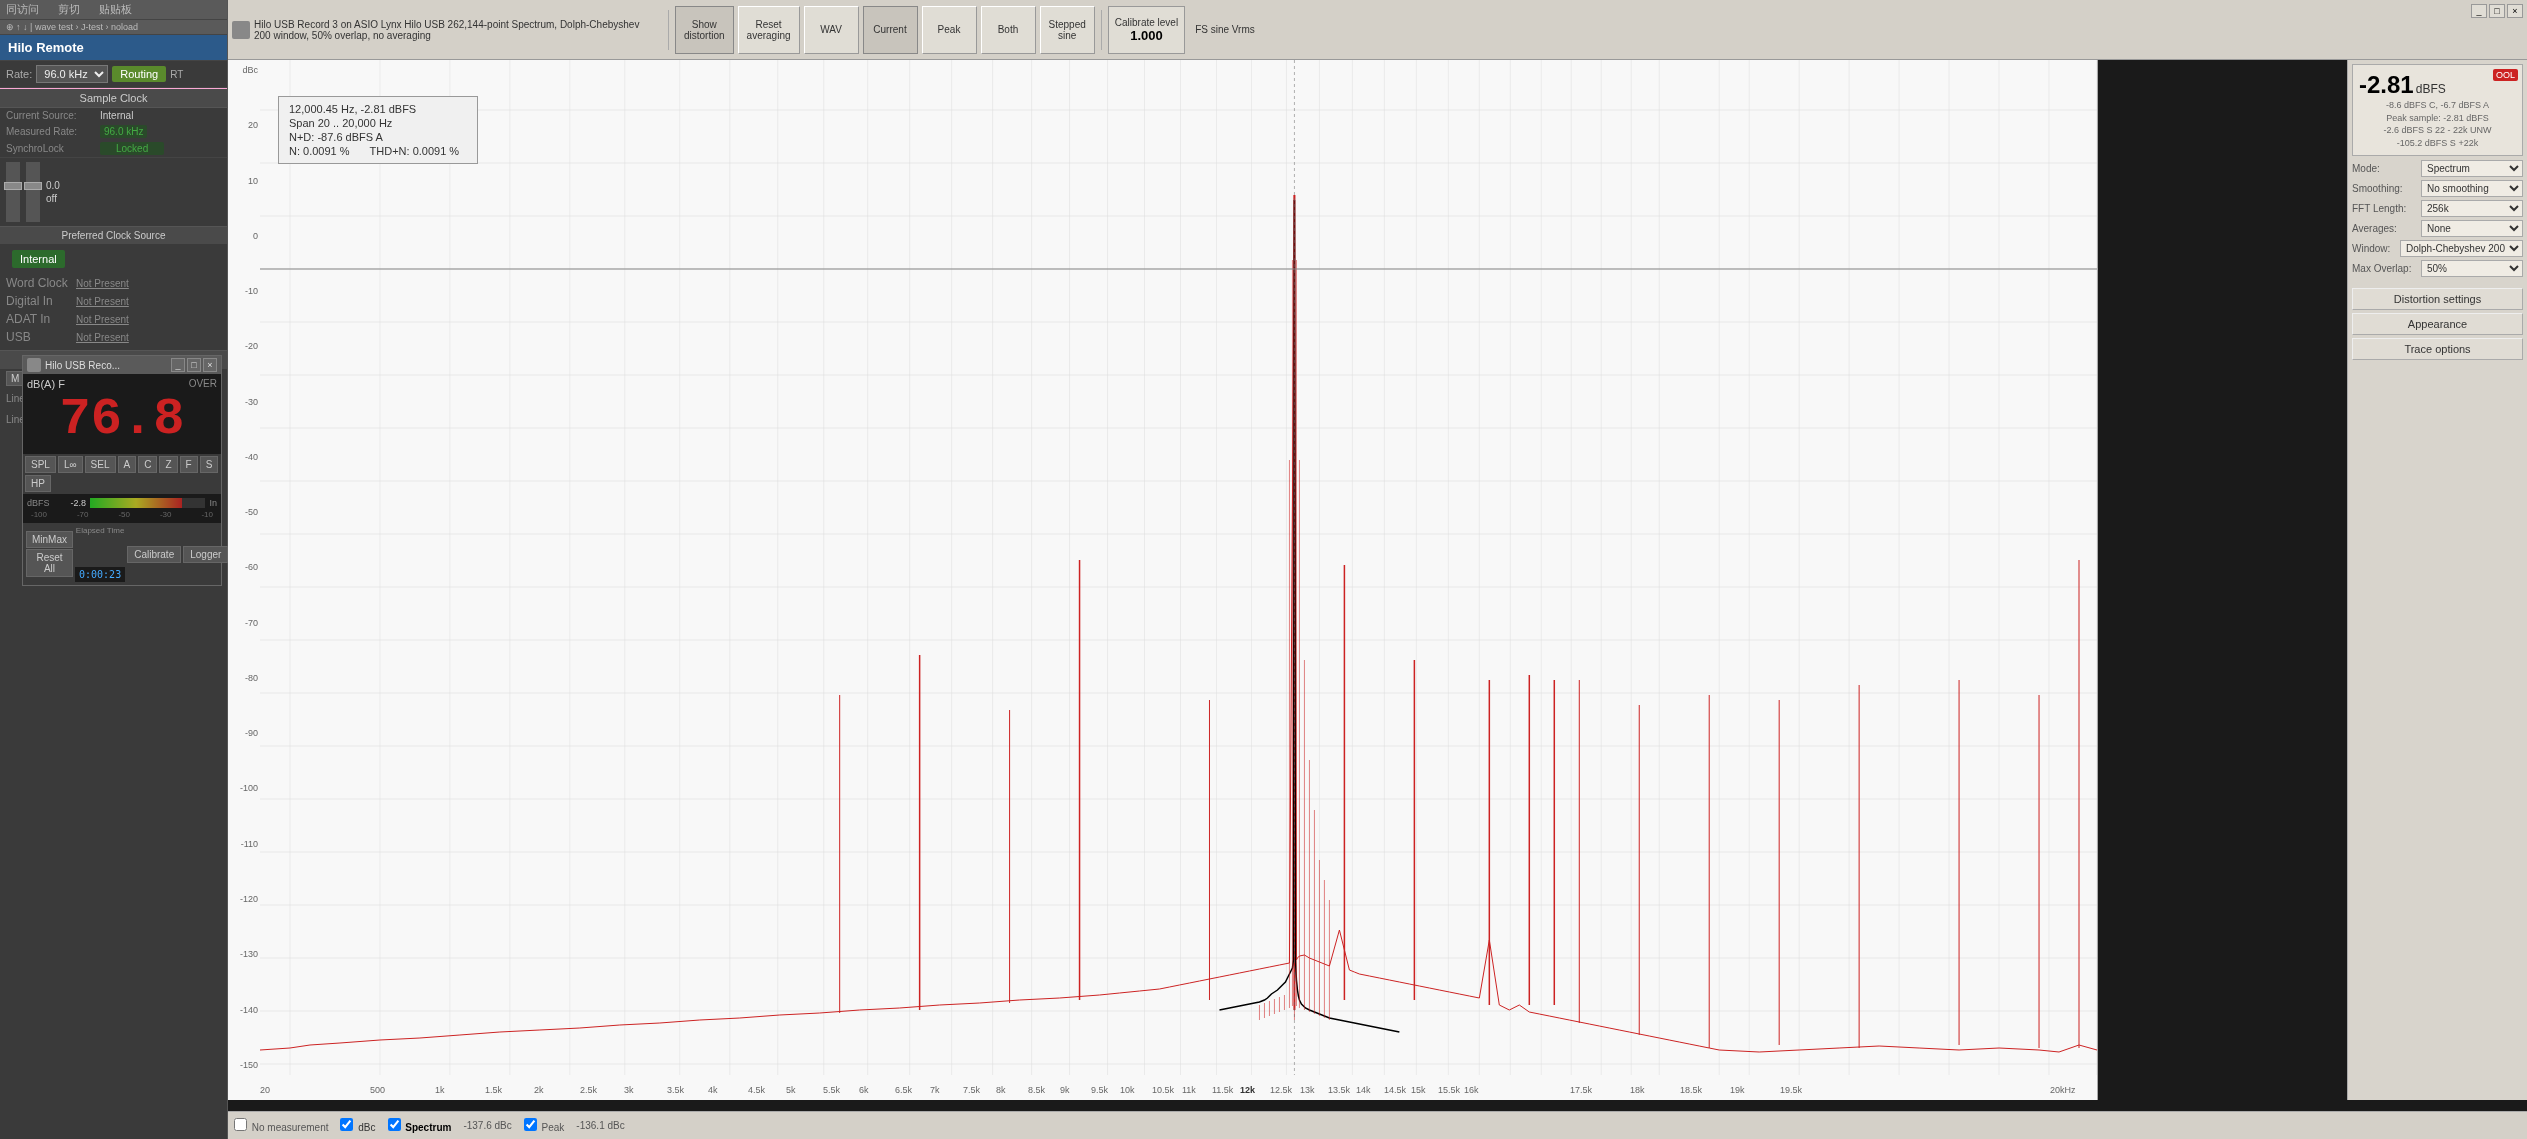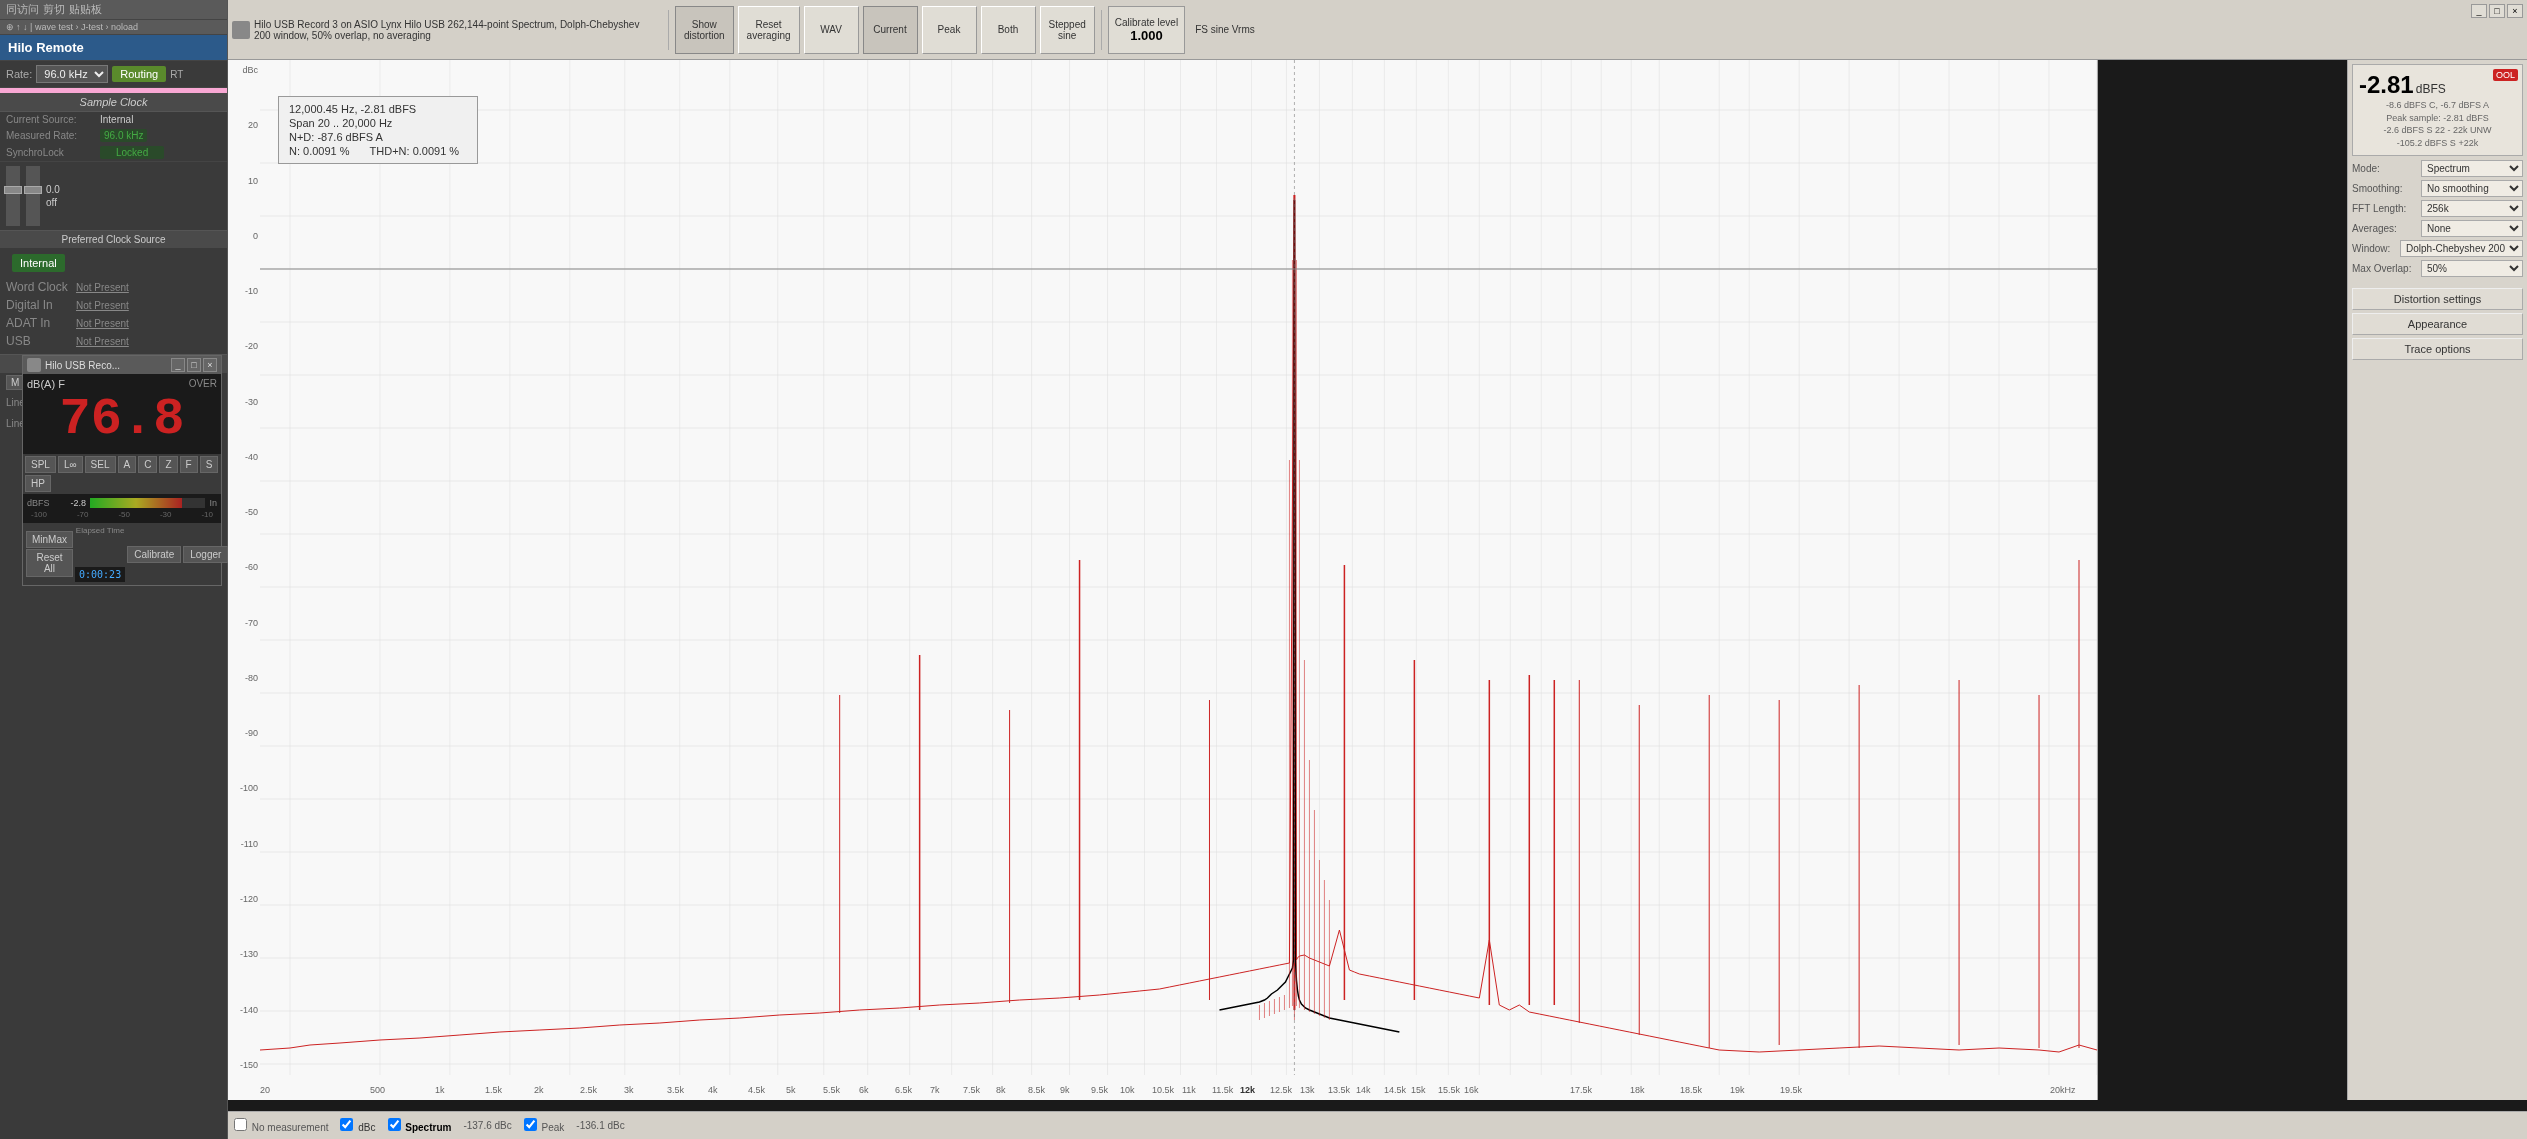--- a/index.html
+++ b/index.html
@@ -14,21 +14,21 @@
       background: #3a3a3a;
       border-right: 1px solid #555;
     }
 
     .chinese-menu {
       background: #5a5a5a;
       padding: 2px 6px;
       font-size: 11px;
       color: #bbb;
       display: flex;
-      gap: 4px;
+      gap: 19px;
       border-bottom: 1px solid #444;
     }
 
     .hilo-remote-title {
       background: #2c5a8a;
       padding: 5px 8px;
       font-size: 13px;
       font-weight: bold;
       color: white;
       border-bottom: 1px solid #444;
@@ -58,24 +58,23 @@
       cursor: pointer;
       border-radius: 2px;
     }
     .rt-label { color: #aaa; font-size: 10px; }
 
     .section-header {
       background: #4a4a4a;
       padding: 3px 8px;
       font-size: 11px;
       color: #ccc;
-      border-top: 5px solid #f9a8d4;
+      border-top: 1px solid #f9a8d4;
       border-bottom: 1px solid #555;
       text-align: center;
-      font-style: italic;
     }
 
     .info-row {
       display: flex;
       padding: 2px 6px;
       gap: 4px;
       align-items: center;
     }
     .info-label { color: #888; font-size: 10px; width: 90px; }
     .info-value { color: #ccc; font-size: 10px; }

